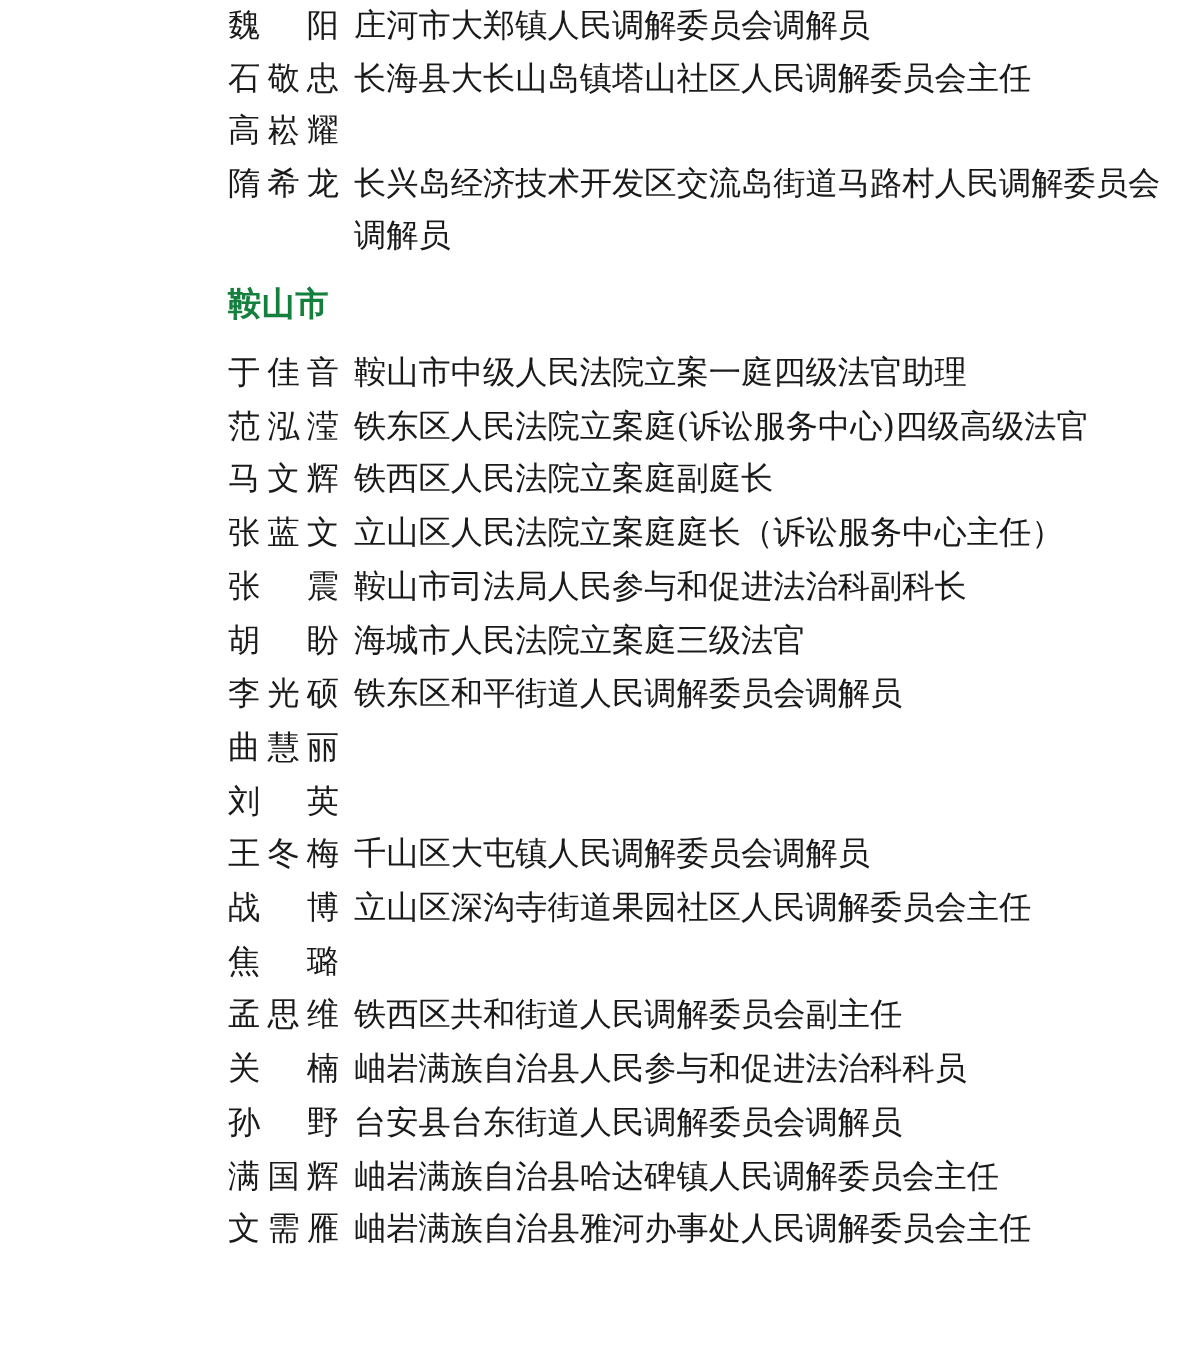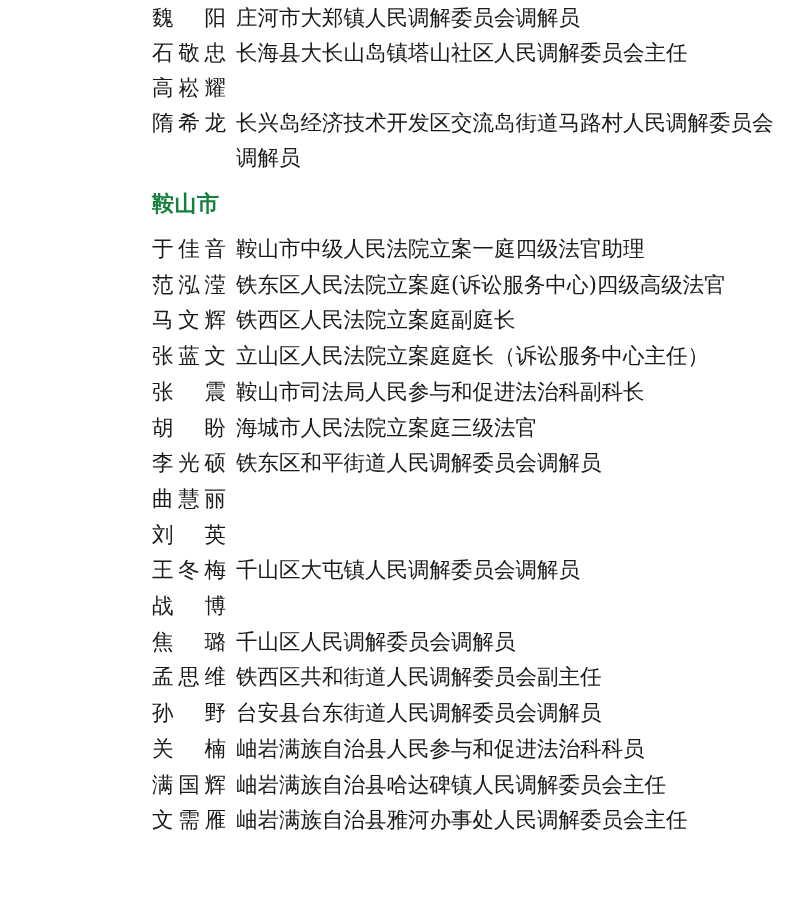--- a/index.html
+++ b/index.html
@@ -162,43 +162,43 @@
         <span class="entry-name n2">刘　英</span>
       </div>
 
       <div class="entry">
         <span class="entry-name">王冬梅</span>
         <span class="entry-desc">千山区大屯镇人民调解委员会调解员</span>
       </div>
 
       <div class="entry">
         <span class="entry-name n2">战　博</span>
+        <span class="entry-desc">立山区深沟寺街道果园社区人民调解委员会主任</span>
       </div>
 
       <div class="entry">
         <span class="entry-name n2">焦　璐</span>
-        <span class="entry-desc">千山区人民调解委员会调解员</span>
       </div>
 
       <div class="entry">
         <span class="entry-name">孟思维</span>
         <span class="entry-desc">铁西区共和街道人民调解委员会副主任</span>
       </div>
 
       <div class="entry">
+        <span class="entry-name n2">关　楠</span>
+        <span class="entry-desc">岫岩满族自治县人民参与和促进法治科科员</span>
+      </div>
+
+      <div class="entry">
         <span class="entry-name n2">孙　野</span>
         <span class="entry-desc">台安县台东街道人民调解委员会调解员</span>
       </div>
 
       <div class="entry">
-        <span class="entry-name n2">关　楠</span>
-        <span class="entry-desc">岫岩满族自治县人民参与和促进法治科科员</span>
-      </div>
-
-      <div class="entry">
         <span class="entry-name">满国辉</span>
         <span class="entry-desc">岫岩满族自治县哈达碑镇人民调解委员会主任</span>
       </div>
 
 
       <div class="entry">
         <span class="entry-name">文需雁</span>
         <span class="entry-desc">岫岩满族自治县雅河办事处人民调解委员会主任</span>
       </div>
 

